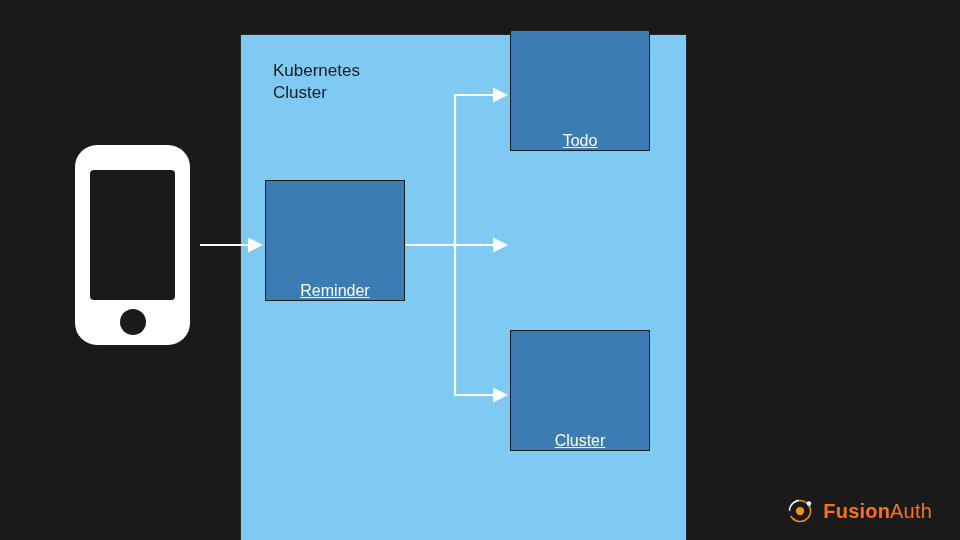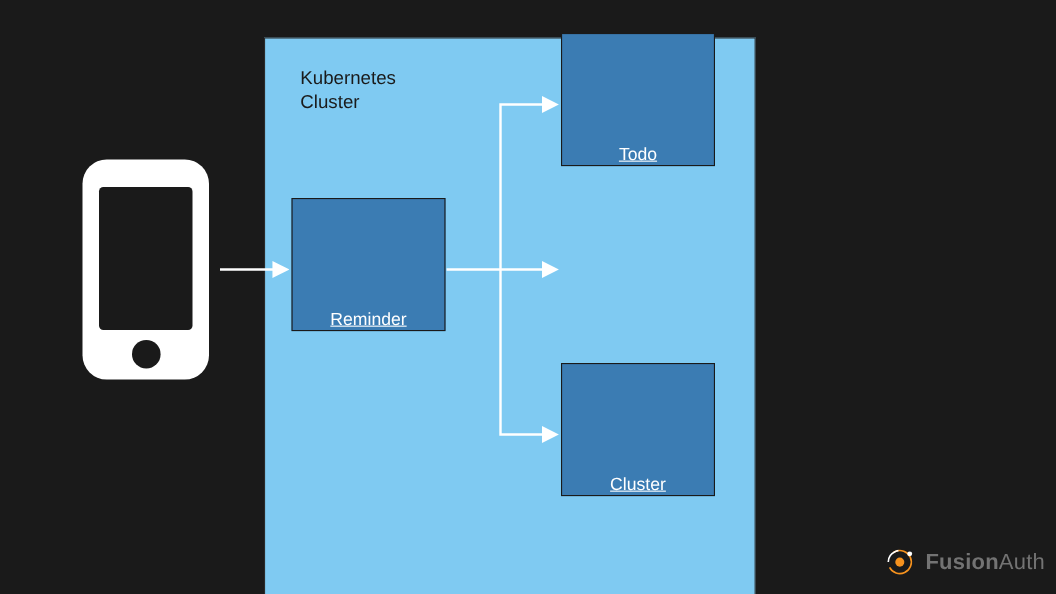--- a/index.html
+++ b/index.html
@@ -70,23 +70,23 @@
   
   svg.arrows {
     position: absolute; left: 0; top: 0;
     width: 960px; height: 540px;
     pointer-events: none;
   }
 
   
   .logo {
     position: absolute;
-    right: 10px; bottom: 14px;
+    right: 28px; bottom: 14px;
     display: flex; align-items: center; gap: 8px;
-    color: #737373;
+    color: #f97316;
     justify-content: space-between;
   }
   .logo-text { font-size: 20px; font-weight: 400; letter-spacing: 0.2px; }
   .logo-text b { font-weight: 700; }
 </style>
 </head>
 <body>
 
 <div class="stage">
 

